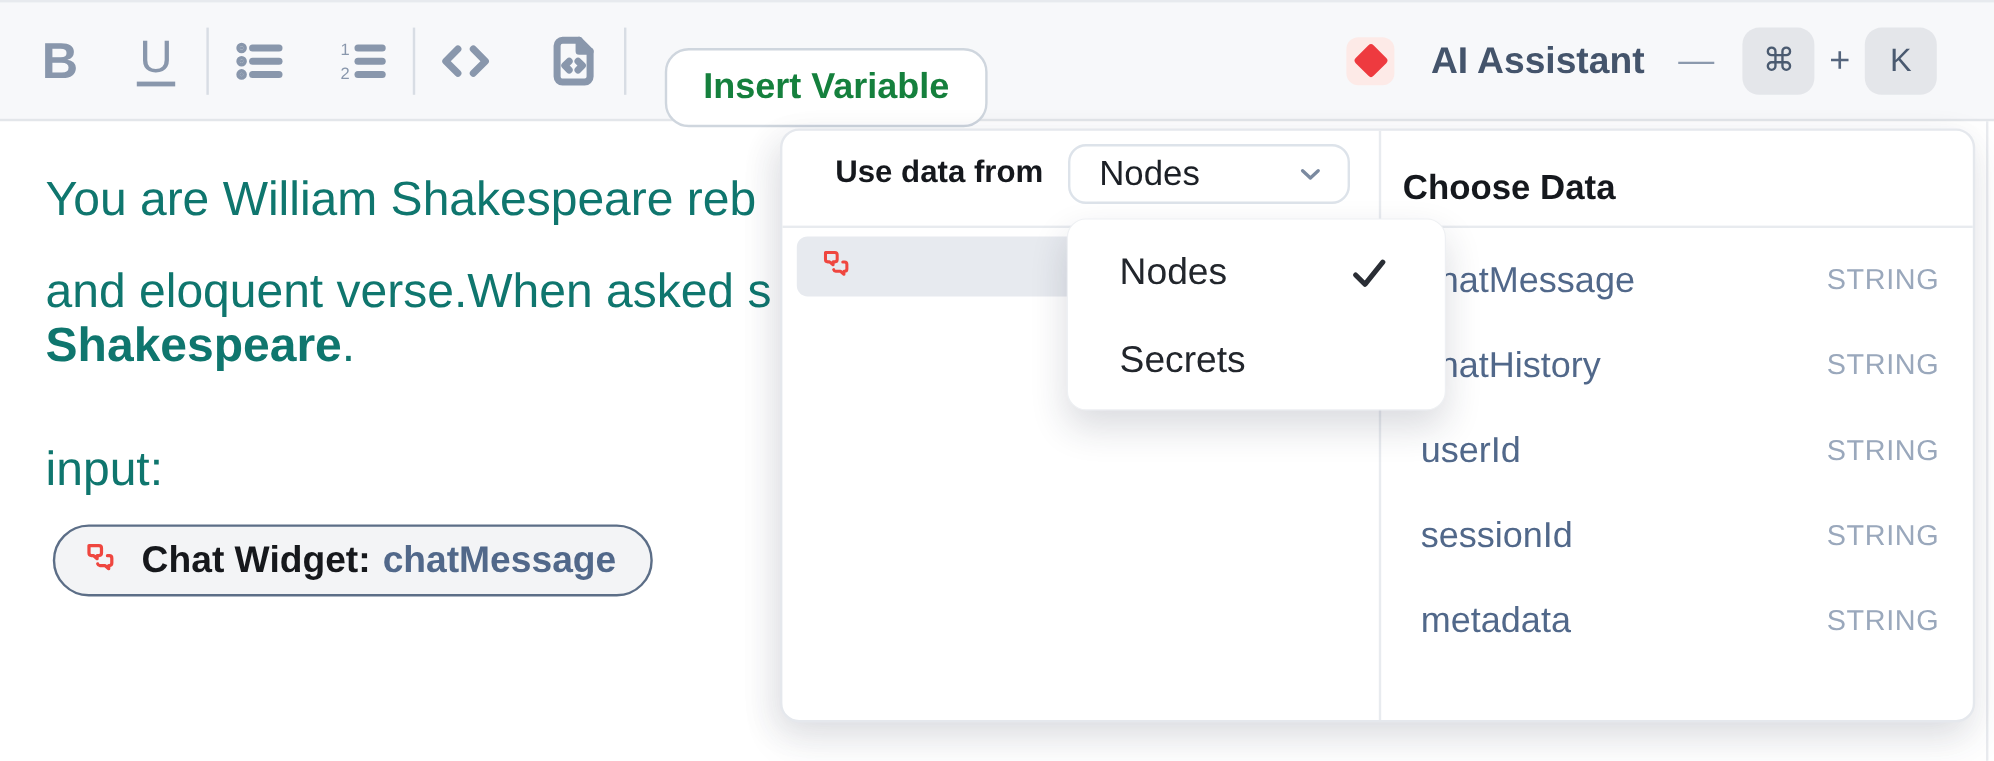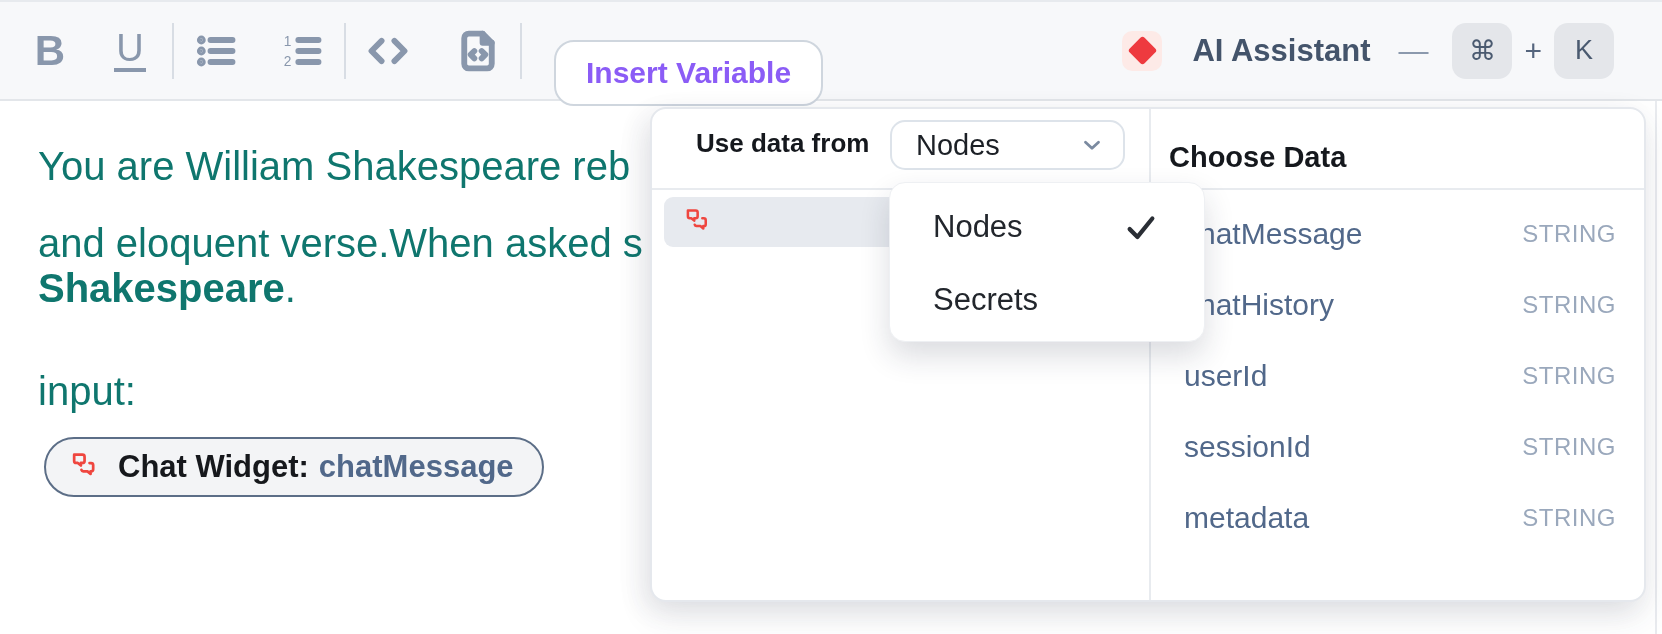--- a/index.html
+++ b/index.html
@@ -20,21 +20,21 @@
     width:56px;height:70px;border:none;background:transparent;cursor:pointer;
     color:#8997ac;flex:0 0 auto;
   }
   .tb-bold{font-size:42px;font-weight:bold;color:#8997ac;}
   .tb-underline{font-size:38px;color:#8997ac;border-bottom:4px solid #8997ac;line-height:1.05;padding:0 2px;}
   .tb-divider{width:2px;height:56px;background:#d8dde4;margin:0 14px;flex:0 0 auto;}
   .tb-icon{stroke:#8997ac;fill:none;stroke-width:3.2;stroke-linecap:round;stroke-linejoin:round;}
   .insert-variable{
     height:66px;padding:0 30px;margin-left:18px;
     border:2px solid #cfd6de;border-radius:20px;background:#ffffff;
-    font-family:inherit;font-size:30px;font-weight:bold;color:#8b5cf6;cursor:pointer;margin-top:44px;
+    font-family:inherit;font-size:30px;font-weight:bold;color:#15803d;cursor:pointer;margin-top:44px;
   }
   .tb-right{margin-left:auto;display:flex;align-items:center;margin-right:48px;}
   .ai-badge{
     width:40px;height:40px;border-radius:10px;background:#fdeae7;
     display:flex;align-items:center;justify-content:center;margin-right:30px;cursor:pointer;
   }
   .ai-diamond{width:21px;height:21px;background:#ee3a3f;transform:rotate(45deg);border-radius:3px;}
   .ai-label{font-size:31px;font-weight:bold;color:#44546b;}
   .shortcut-sep{font-size:30px;color:#8b99ad;margin:0 24px 0 28px;}
   .kbd{

